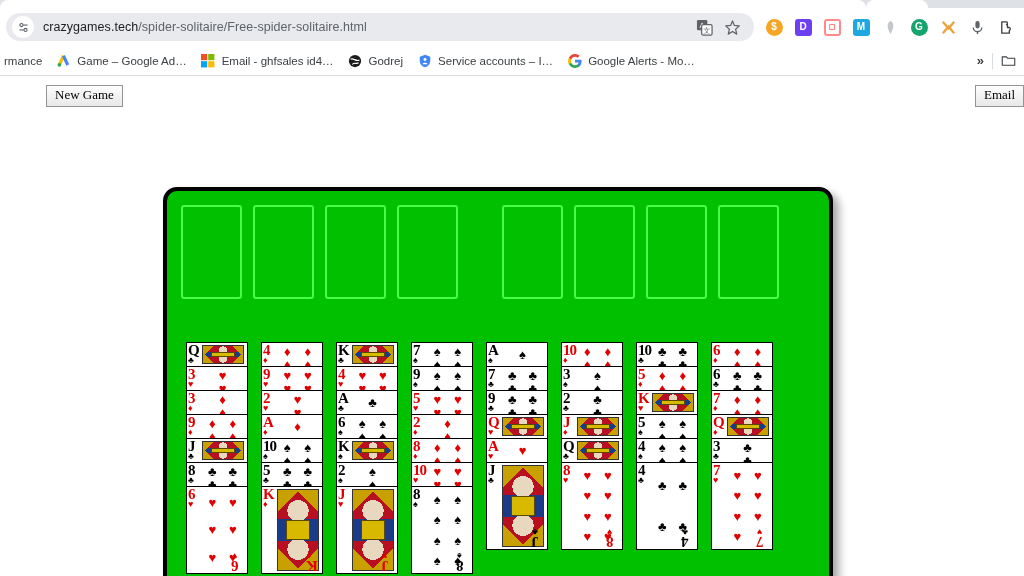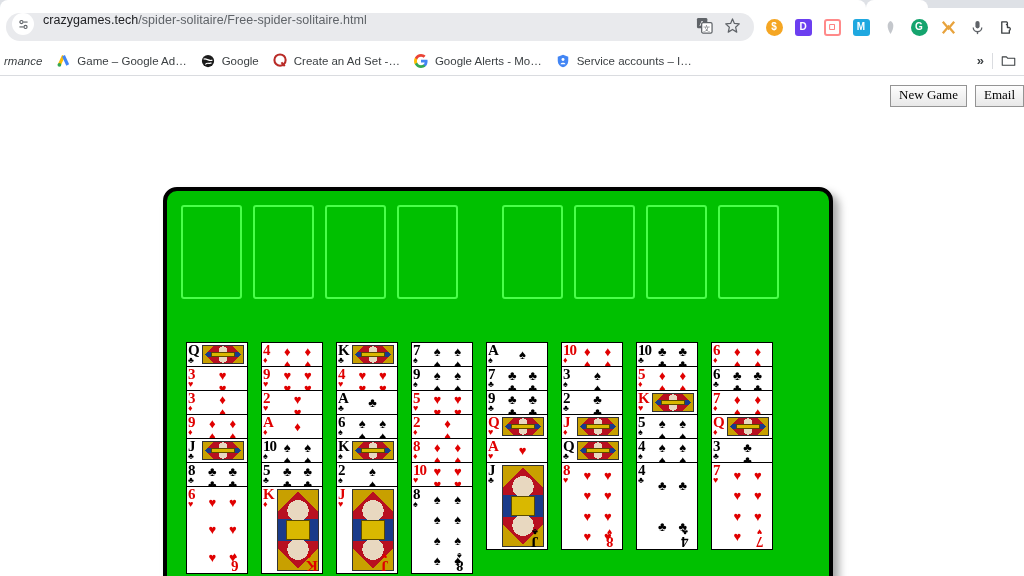--- a/index.html
+++ b/index.html
@@ -22,21 +22,21 @@
   }
 
   .toolbar {
     height: 38px; background: #ffffff;
     display: flex; align-items: center;
     padding: 0 6px;
   }
 
   .omnibox {
     flex: 1; height: 28px; background: #e9eaed; border-radius: 14px;
-    display: flex; align-items: flex-start; padding: 0 4px 0 4px;
+    display: flex; align-items: center; padding: 0 4px 0 4px;
     margin-right: 2px; position: relative;
   }
   .site-icon {
     width: 22px; height: 22px; border-radius: 50%;
     background: #ffffff; margin-left: 2px;
     display: flex; align-items: center; justify-content: center;
     flex-shrink: 0;
   }
   .url-text {
     font-size: 12.5px; color: #202124; margin-left: 9px;
@@ -88,21 +88,21 @@
     padding-right: 4px;
   }
   .bm-sep { width: 1px; height: 16px; background: #dadce0; }
 
   
   .page {
     background: #ffffff; height: 481px; position: relative;
     padding-top: 9px;
   }
   .btn-row {
-    display: flex; justify-content: flex-end; gap: 8px; margin-left: 46px;
+    display: flex; justify-content: space-between; gap: 8px; margin-left: 46px;
   }
   .game-btn {
     font-family: "Liberation Serif", serif;
     font-size: 13px; color: #000;
     background: linear-gradient(#fdfdfd,#e8e8e8);
     border: 1px solid #949494;
     padding: 2px 8px 3px 8px;
     cursor: pointer; line-height: 1.15;
   }
 
@@ -288,78 +288,80 @@
       <div class="tb-icon">
         <svg width="17" height="17" viewBox="0 0 18 18">
           <path d="M4 3 h5 a1.6 1.6 0 0 1 0 3 h1 v3 h2 a1.6 1.6 0 0 1 0 3 v3 H4 Z" fill="none" stroke="#3c4043" stroke-width="1.4" stroke-linejoin="round"></path>
         </svg>
       </div>
     </div>
   </div>
 
   <div class="bookmarks">
 
-    <div class="bm" style="padding-left:0;font-style:italic;">
+    <div class="bm" style="padding-left:0;">
       <span>rmance</span>
     </div>
 
     <div class="bm">
       <span class="bm-ico">
         <svg width="15" height="15" viewBox="0 0 16 16">
           <path d="M6.5 2 L2 12 L5 13.6 L9.5 3.6 Z" fill="#fbbc04"></path>
           <path d="M9.5 2 L14 12 L11 13.6 L6.5 3.6 Z" fill="#4285f4"></path>
           <circle cx="3.6" cy="12.6" r="2" fill="#34a853"></circle>
         </svg>
       </span>
       <span>Game – Google Ad…</span>
     </div>
 
+    <div class="bm">
+      <span class="bm-ico">
+        <svg width="14" height="14" viewBox="0 0 14 14">
+          <rect x="0" y="0" width="6.2" height="6.2" fill="#f25022"></rect>
+          <rect x="7.2" y="0" width="6.2" height="6.2" fill="#7fba00"></rect>
+          <rect x="0" y="7.2" width="6.2" height="6.2" fill="#00a4ef"></rect>
+          <rect x="7.2" y="7.2" width="6.2" height="6.2" fill="#ffb900"></rect>
+        </svg>
+      </span>
+      <span>Email - ghfsales id4…</span>
+    </div>
 
     <div class="bm">
       <span class="bm-ico">
         <svg width="14" height="14" viewBox="0 0 16 16">
           <circle cx="8" cy="8" r="7" fill="#1b1b1b"></circle>
           <path d="M3 6 C6 4 9 9 13 7 M5 12 C7 9 10 12 12 10" stroke="#fff" stroke-width="1.3" fill="none"></path>
         </svg>
       </span>
-      <span>Google</span>
-    </div>
+      <span>Godrej</span>
+    </div>
+
 
 
     <div class="bm">
       <span class="bm-ico">
-        <svg width="15" height="15" viewBox="0 0 16 16">
-          <circle cx="7.5" cy="7.5" r="6" fill="none" stroke="#b92b27" stroke-width="2.2"></circle>
-          <path d="M9 10 L12.5 14" stroke="#b92b27" stroke-width="2.2"></path>
+        <svg width="14" height="14" viewBox="0 0 14 16">
+          <path d="M7 .8 L13 3.2 V8 C13 11.8 10.4 14.2 7 15.2 C3.6 14.2 1 11.8 1 8 V3.2 Z" fill="#4285f4"></path>
+          <circle cx="7" cy="6.4" r="1.7" fill="#fff"></circle>
+          <path d="M4.2 11.6 C4.6 9.4 9.4 9.4 9.8 11.6 Z" fill="#fff"></path>
         </svg>
       </span>
-      <span>Create an Ad Set -…</span>
+      <span>Service accounts – I…</span>
     </div>
 
     <div class="bm">
       <span class="bm-ico">
         <svg width="14" height="14" viewBox="0 0 16 16">
           <path d="M15.5 8.2 c0-.6-.05-1.1-.16-1.6H8v3.1h4.2c-.18 1-.73 1.8-1.56 2.4v2h2.53c1.48-1.36 2.33-3.37 2.33-5.9z" fill="#4285f4"></path>
           <path d="M8 16c2.1 0 3.87-.7 5.17-1.9l-2.53-2c-.7.47-1.6.75-2.64.75-2.03 0-3.75-1.37-4.37-3.22H1.02v2.07A8 8 0 0 0 8 16z" fill="#34a853"></path>
           <path d="M3.63 9.63A4.8 4.8 0 0 1 3.38 8c0-.57.1-1.12.25-1.63V4.3H1.02A8 8 0 0 0 0 8c0 1.29.31 2.5.86 3.58z" fill="#fbbc05"></path>
           <path d="M8 3.18c1.14 0 2.17.4 2.98 1.17l2.23-2.23C11.87.8 10.1 0 8 0A8 8 0 0 0 1.02 4.3l2.61 2.07C4.25 4.55 5.97 3.18 8 3.18z" fill="#ea4335"></path>
         </svg>
       </span>
       <span>Google Alerts - Mo…</span>
-    </div>
-
-    <div class="bm">
-      <span class="bm-ico">
-        <svg width="14" height="14" viewBox="0 0 14 16">
-          <path d="M7 .8 L13 3.2 V8 C13 11.8 10.4 14.2 7 15.2 C3.6 14.2 1 11.8 1 8 V3.2 Z" fill="#4285f4"></path>
-          <circle cx="7" cy="6.4" r="1.7" fill="#fff"></circle>
-          <path d="M4.2 11.6 C4.6 9.4 9.4 9.4 9.8 11.6 Z" fill="#fff"></path>
-        </svg>
-      </span>
-      <span>Service accounts – I…</span>
     </div>
 
     <div class="bm-overflow">
       <span style="font-size:13px;color:#3c4043;font-weight:bold;">»</span>
       <span class="bm-sep"></span>
       <span class="bm-ico">
         <svg width="16" height="16" viewBox="0 0 18 18">
           <path d="M1.5 4 h5 l1.4 1.6 H16.5 V14 H1.5 Z" fill="none" stroke="#3c4043" stroke-width="1.3" stroke-linejoin="round"></path>
         </svg>
       </span>

